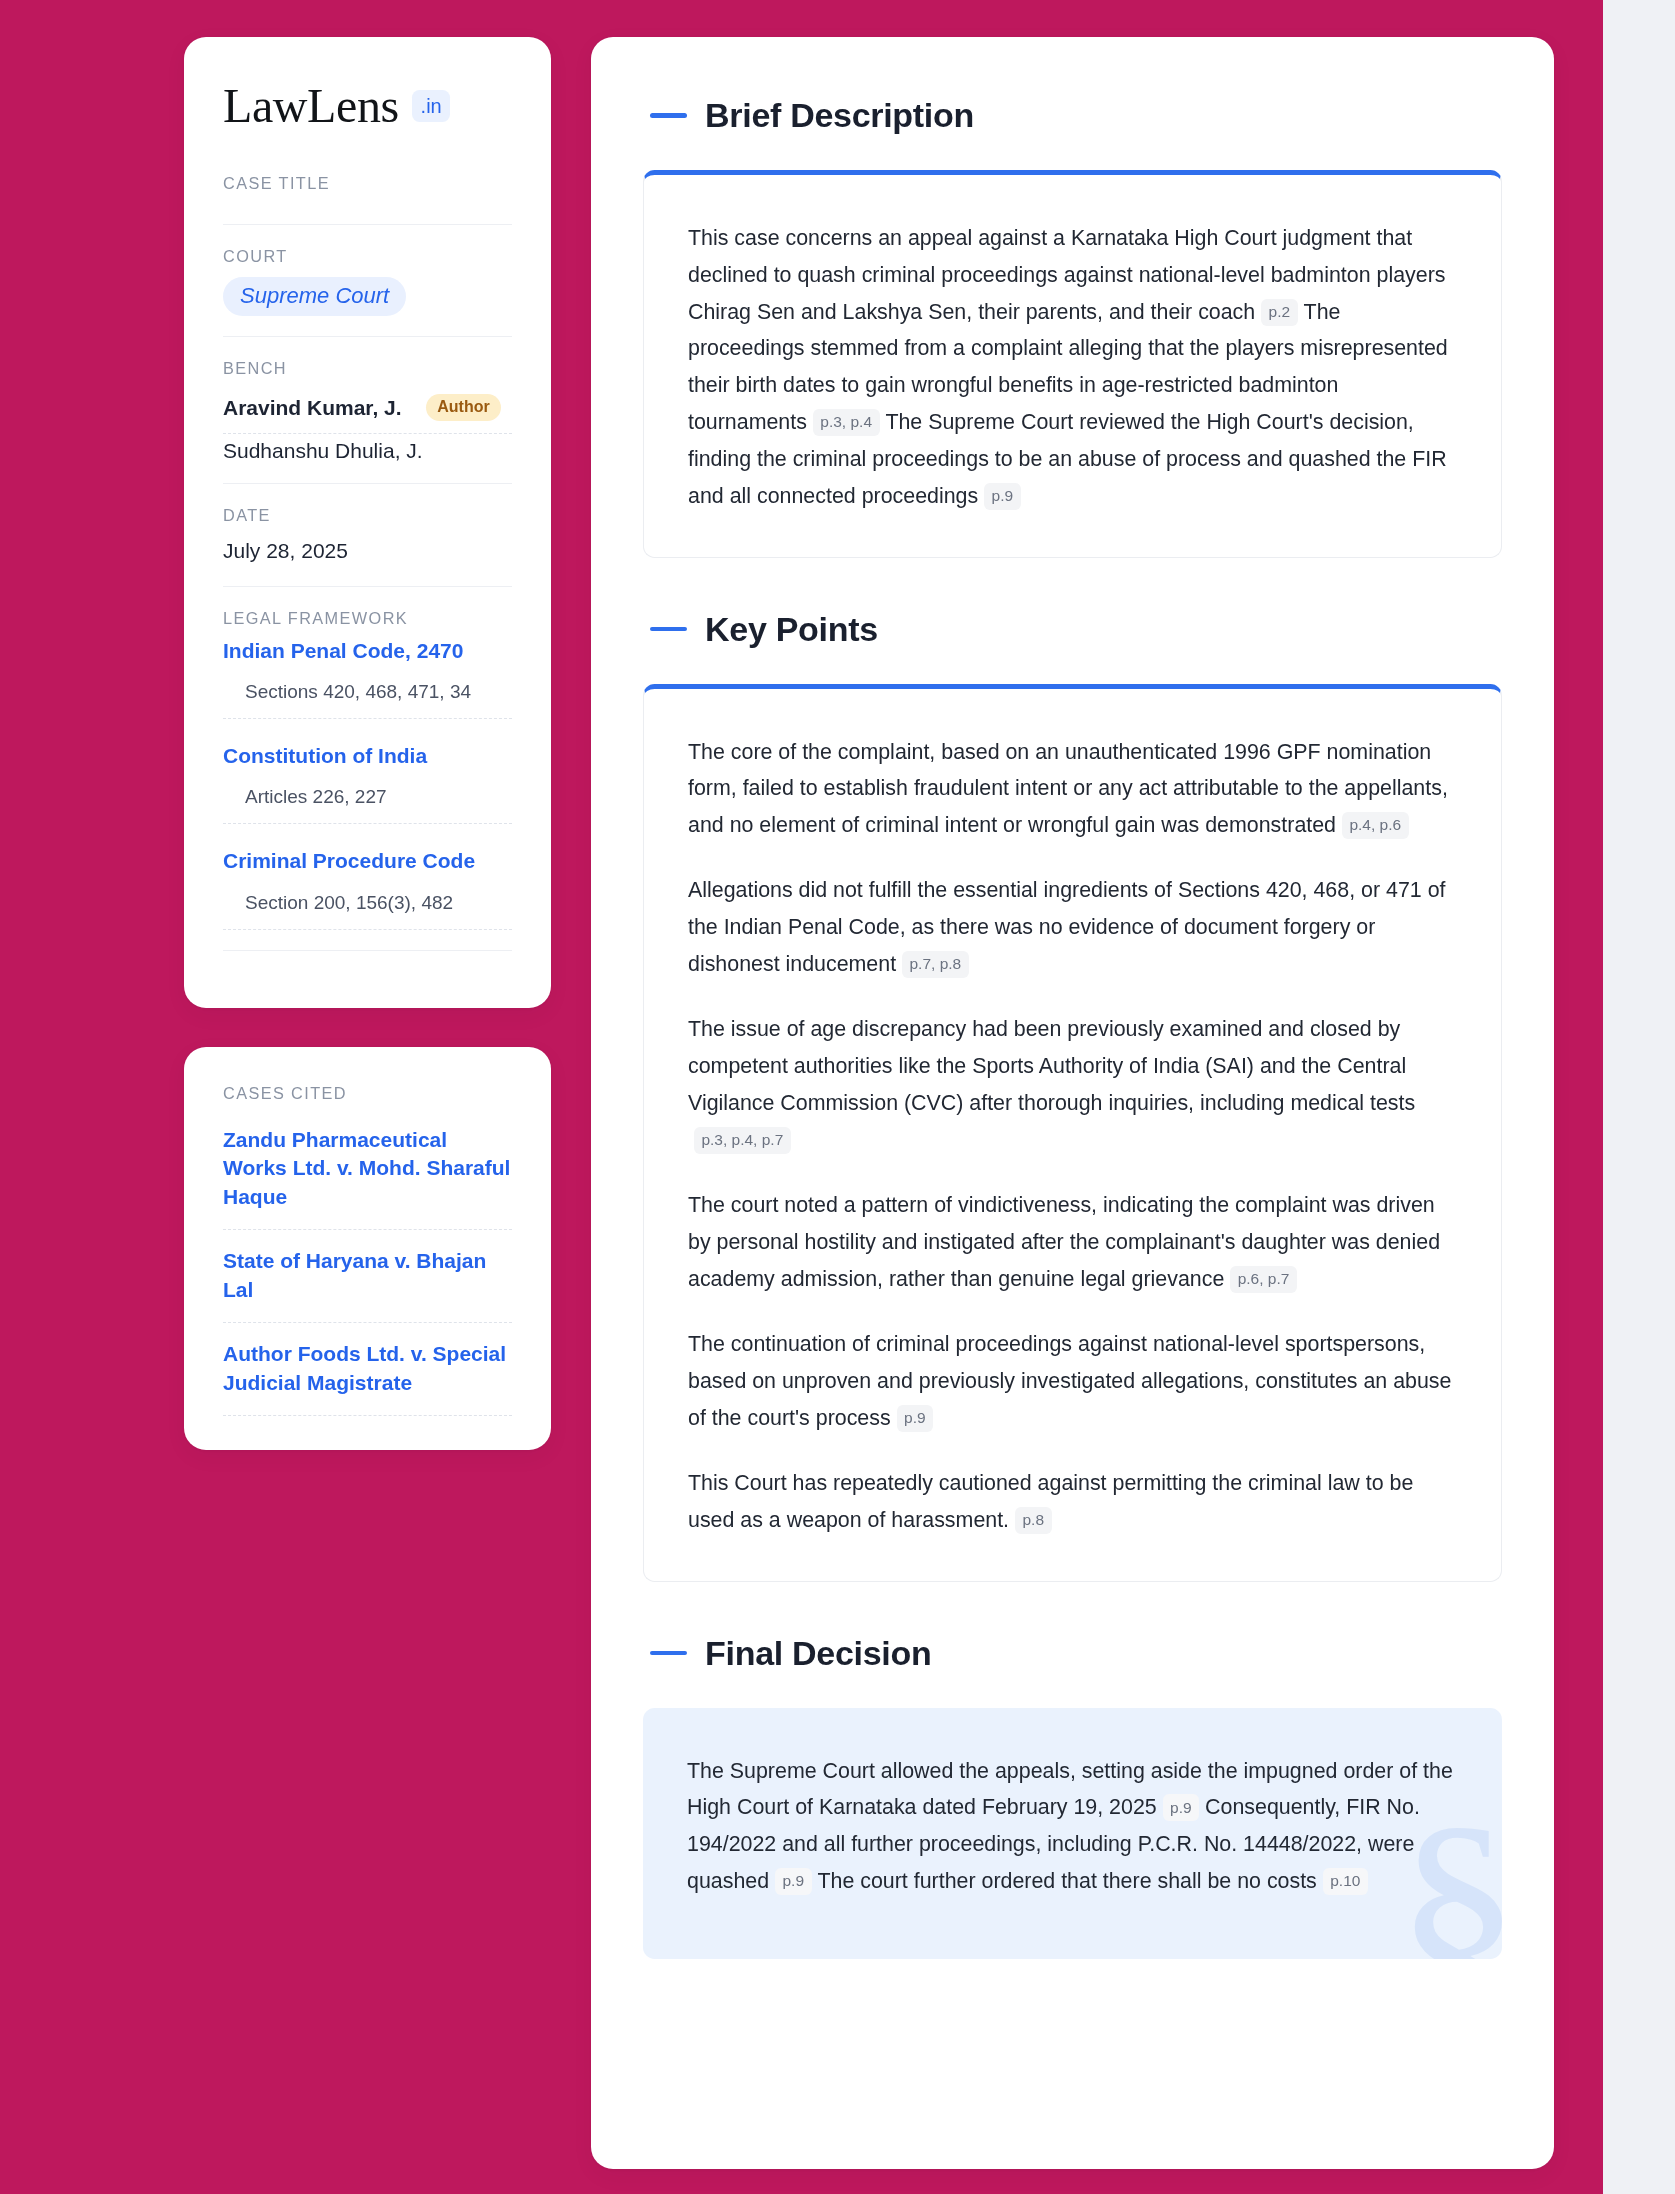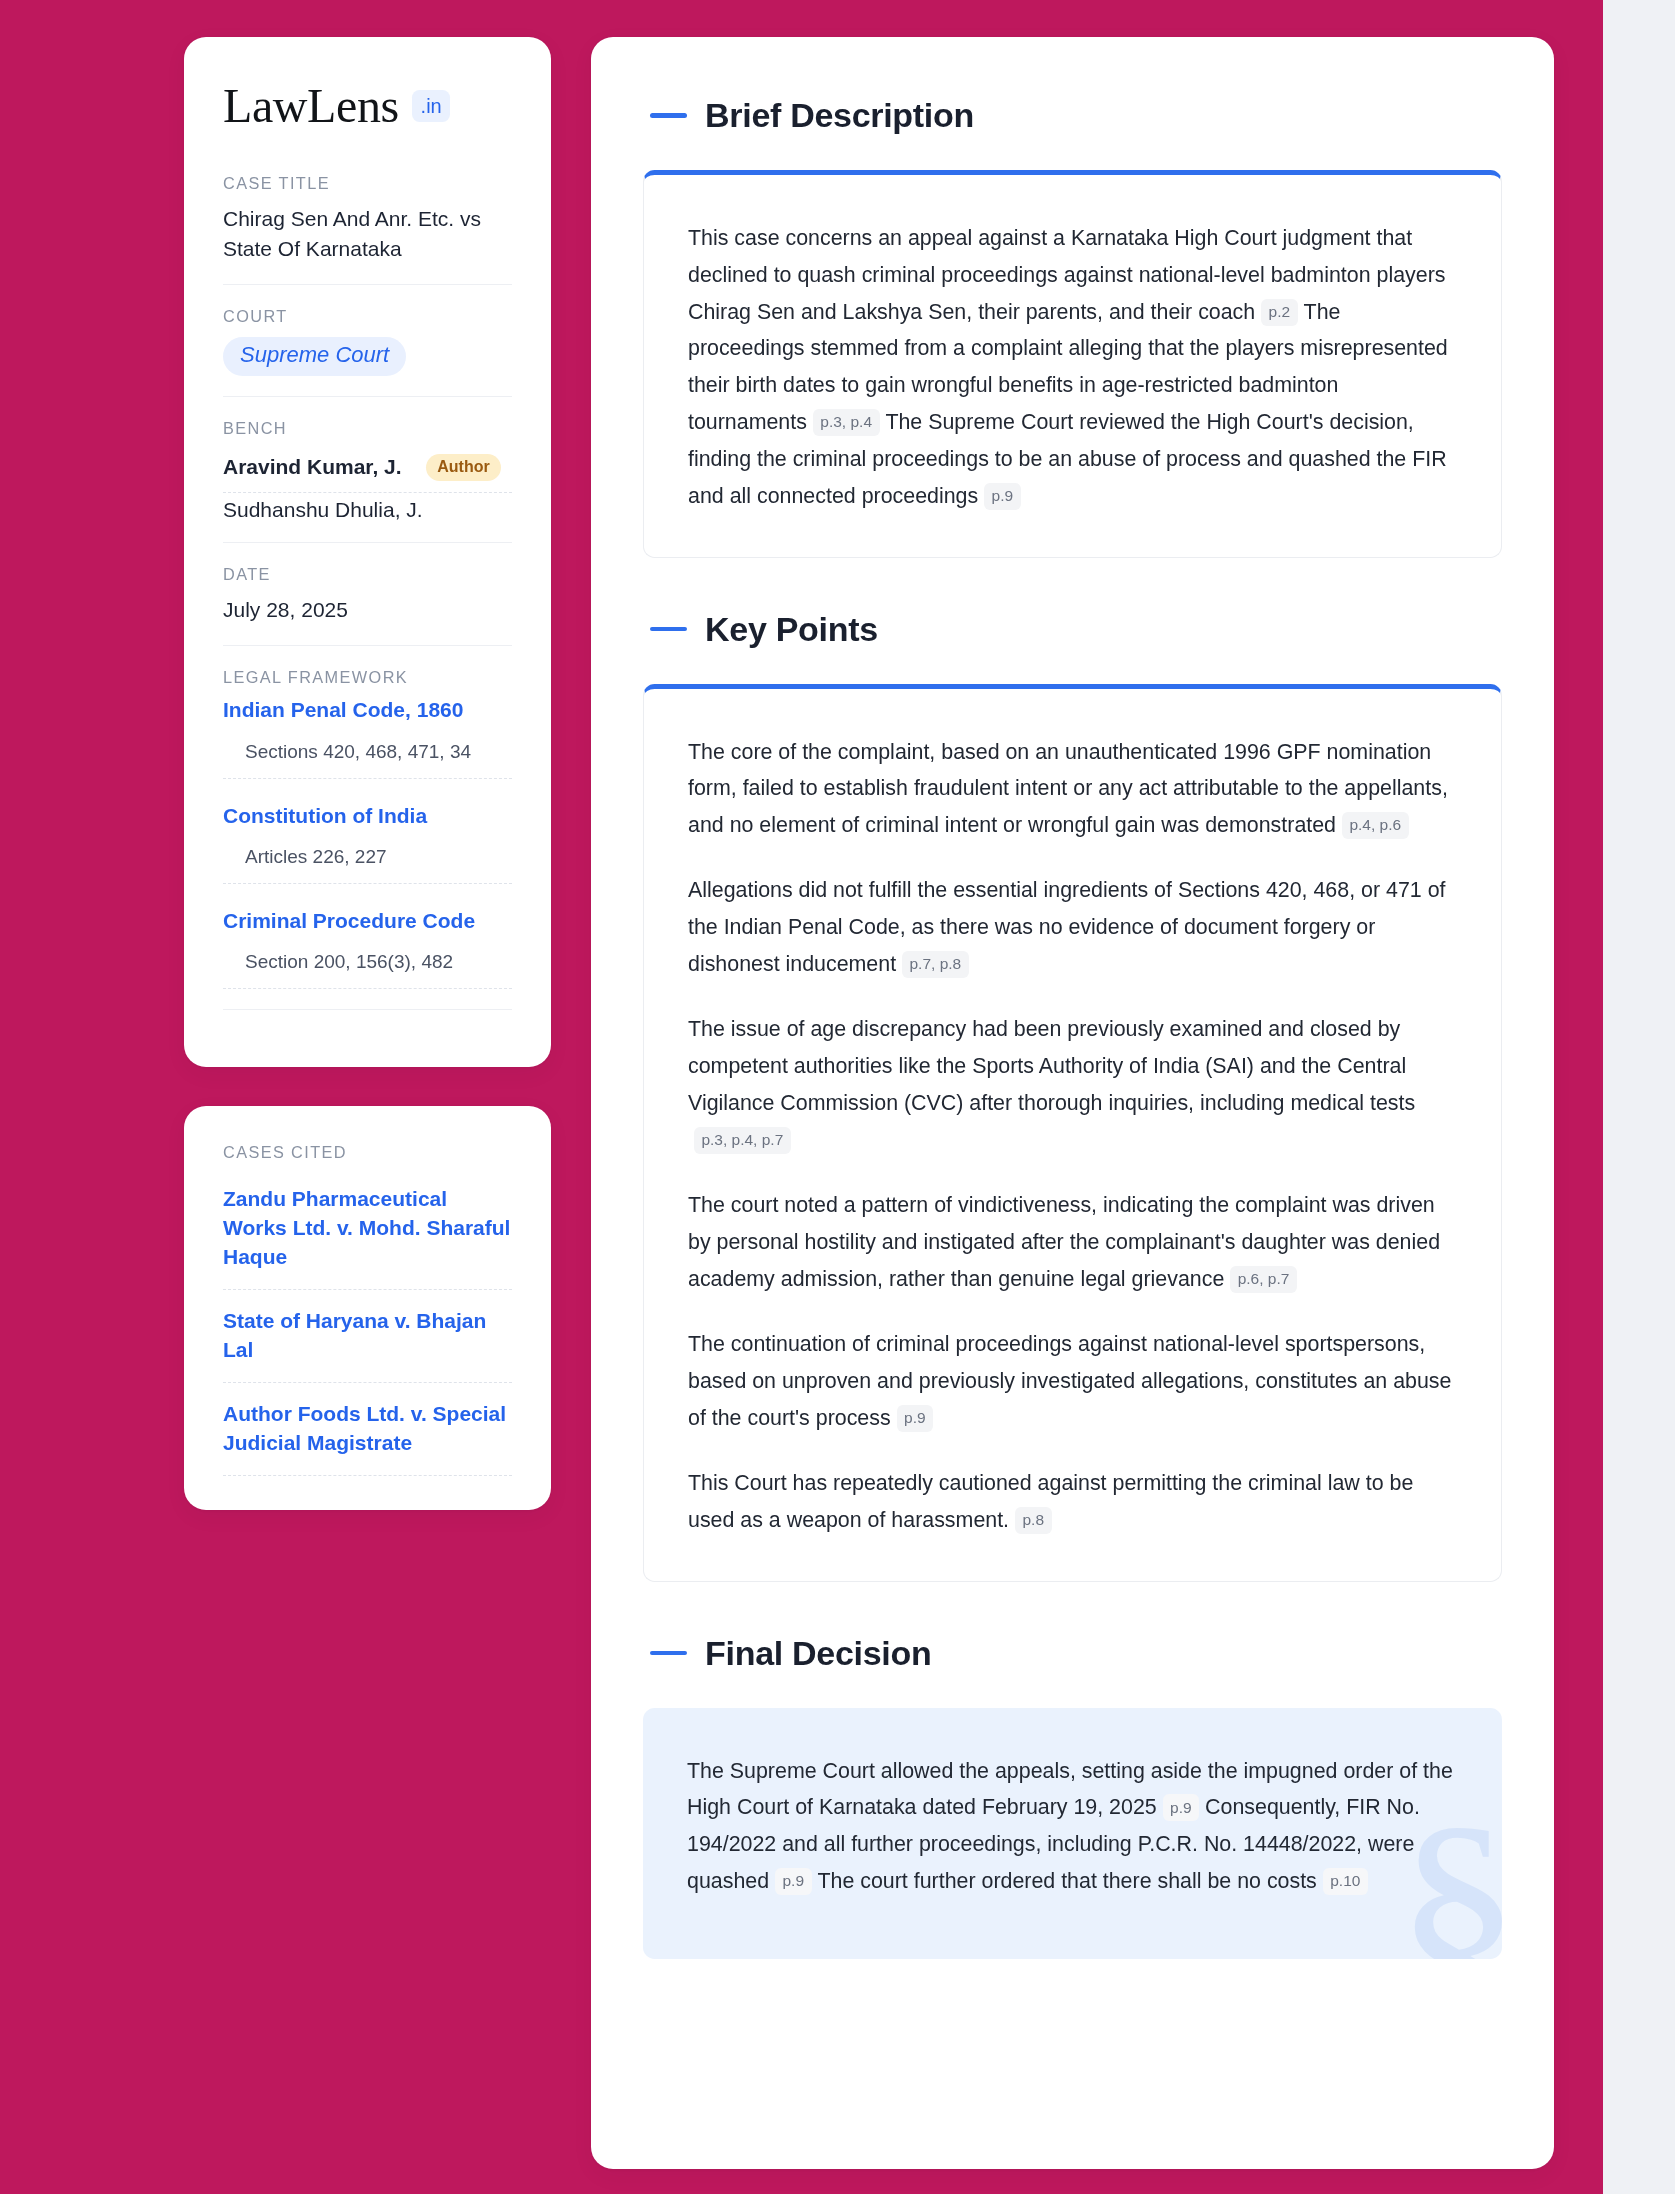--- a/index.html
+++ b/index.html
@@ -240,21 +240,20 @@
 
     <div class="card sidebar-card">
 
       <div class="logo-row">
         <span class="logo-text">LawLens</span>
         <span class="logo-badge">.in</span>
       </div>
 
       <div class="meta-block">
         <div class="meta-label">CASE TITLE</div>
-        <div class="meta-value">Chirag Sen And Anr. Etc. vs State Of Karnataka</div>
       </div>
 
       <div class="meta-block">
         <div class="meta-label">COURT</div>
         <span class="pill">Supreme Court</span>
       </div>
 
       <div class="meta-block">
         <div class="meta-label">BENCH</div>
         <div class="bench-row">
@@ -267,21 +266,21 @@
       </div>
 
       <div class="meta-block">
         <div class="meta-label">DATE</div>
         <div class="meta-value">July 28, 2025</div>
       </div>
 
       <div class="meta-block">
         <div class="meta-label">LEGAL FRAMEWORK</div>
 
-        <div class="act-title first">Indian Penal Code, 1860</div>
+        <div class="act-title first">Indian Penal Code, 2470</div>
         <div class="act-sub">Sections 420, 468, 471, 34</div>
 
         <div class="act-title">Constitution of India</div>
         <div class="act-sub">Articles 226, 227</div>
 
         <div class="act-title">Criminal Procedure Code</div>
         <div class="act-sub last">Section 200, 156(3), 482</div>
 
         <div class="framework-end"></div>
       </div>

